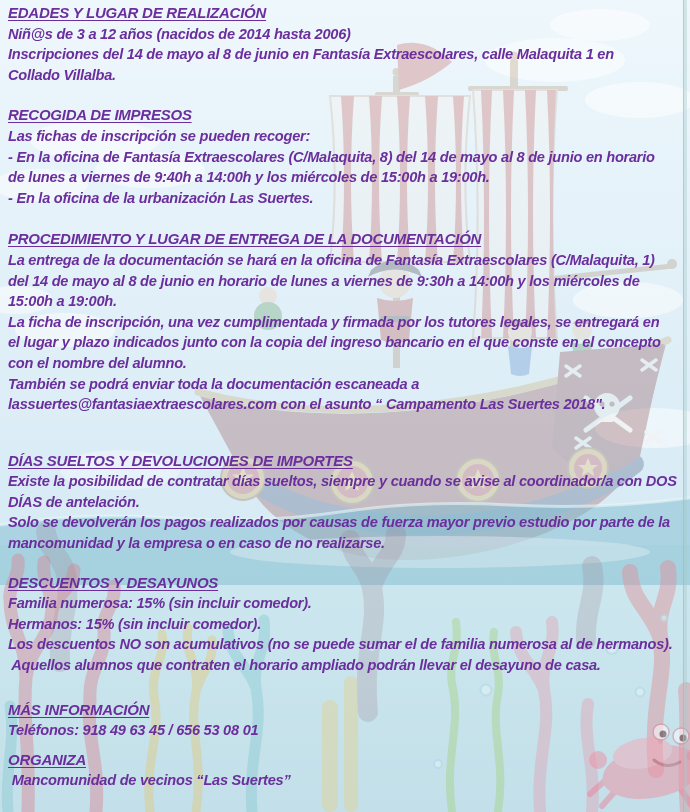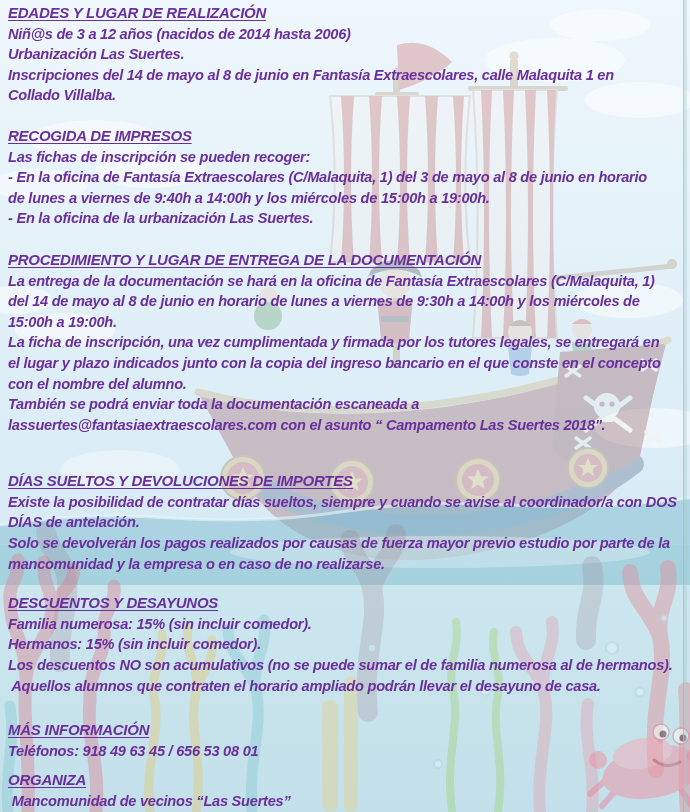--- a/index.html
+++ b/index.html
@@ -211,29 +211,28 @@
         <circle cx="38" cy="-16" r="4" fill="#e77f92" stroke="none"></circle>
       </g>
     </g>
   </svg>
 
   <div class="content">
 
     <div class="sec s1">
       <div class="hd">EDADES Y LUGAR DE REALIZACIÓN</div>
       <div class="line">Niñ@s de 3 a 12 años (nacidos de 2014 hasta 2006)</div>
-      <div class="line">Urbanización Las Suertes.</div>
       <div class="line">Inscripciones del 14 de mayo al 8 de junio en Fantasía Extraescolares, calle Malaquita 1 en</div>
       <div class="line">Collado Villalba.</div>
     </div>
 
     <div class="sec s2">
       <div class="hd">RECOGIDA DE IMPRESOS</div>
       <div class="line">Las fichas de inscripción se pueden recoger:</div>
-      <div class="line">- En la oficina de Fantasía Extraescolares (C/Malaquita, 1) del 3 de mayo al 8 de junio en horario</div>
+      <div class="line">- En la oficina de Fantasía Extraescolares (C/Malaquita, 8) del 14 de mayo al 8 de junio en horario</div>
       <div class="line">de lunes a viernes de 9:40h a 14:00h y los miércoles de 15:00h a 19:00h.</div>
       <div class="line">- En la oficina de la urbanización Las Suertes.</div>
     </div>
 
     <div class="sec s3">
       <div class="hd">PROCEDIMIENTO Y LUGAR DE ENTREGA DE LA DOCUMENTACIÓN</div>
       <div class="line">La entrega de la documentación se hará en la oficina de Fantasía Extraescolares (C/Malaquita, 1)</div>
       <div class="line">del 14 de mayo al 8 de junio en horario de lunes a viernes de 9:30h a 14:00h y los miércoles de</div>
       <div class="line">15:00h a 19:00h.</div>
       <div class="line">La ficha de inscripción, una vez cumplimentada y firmada por los tutores legales, se entregará en</div>

